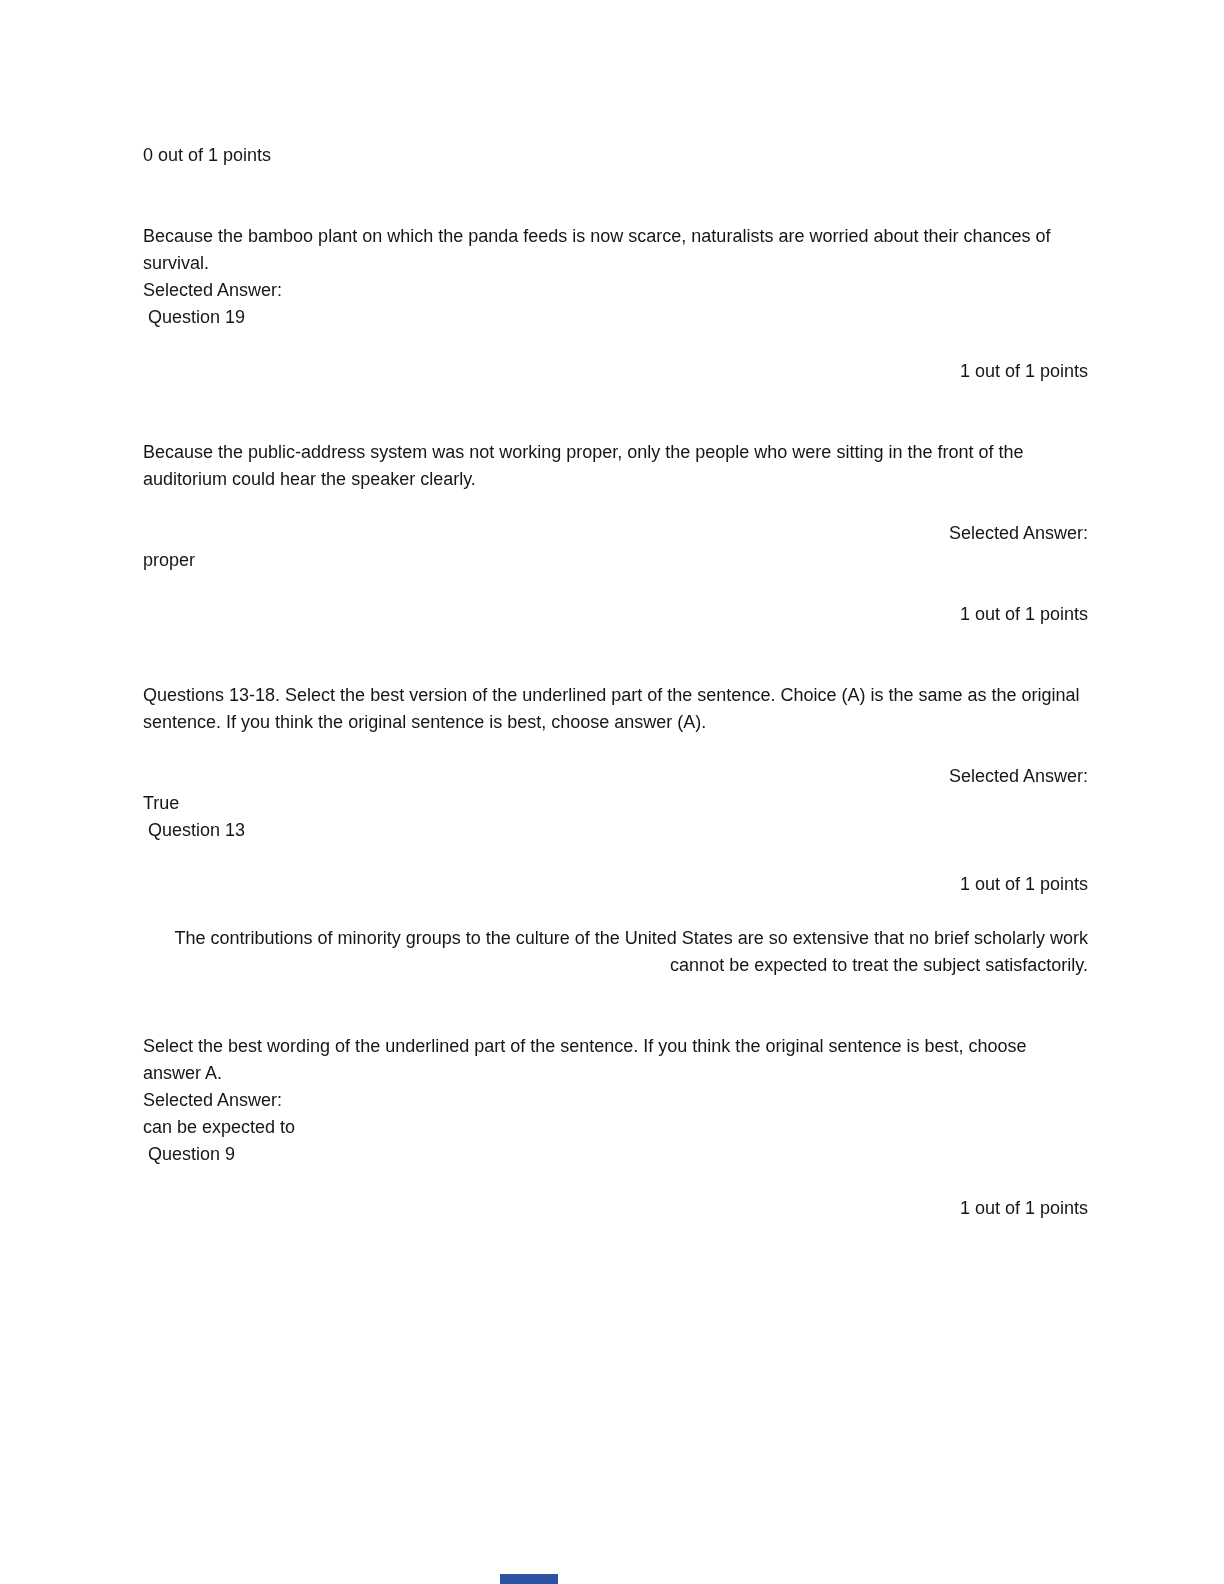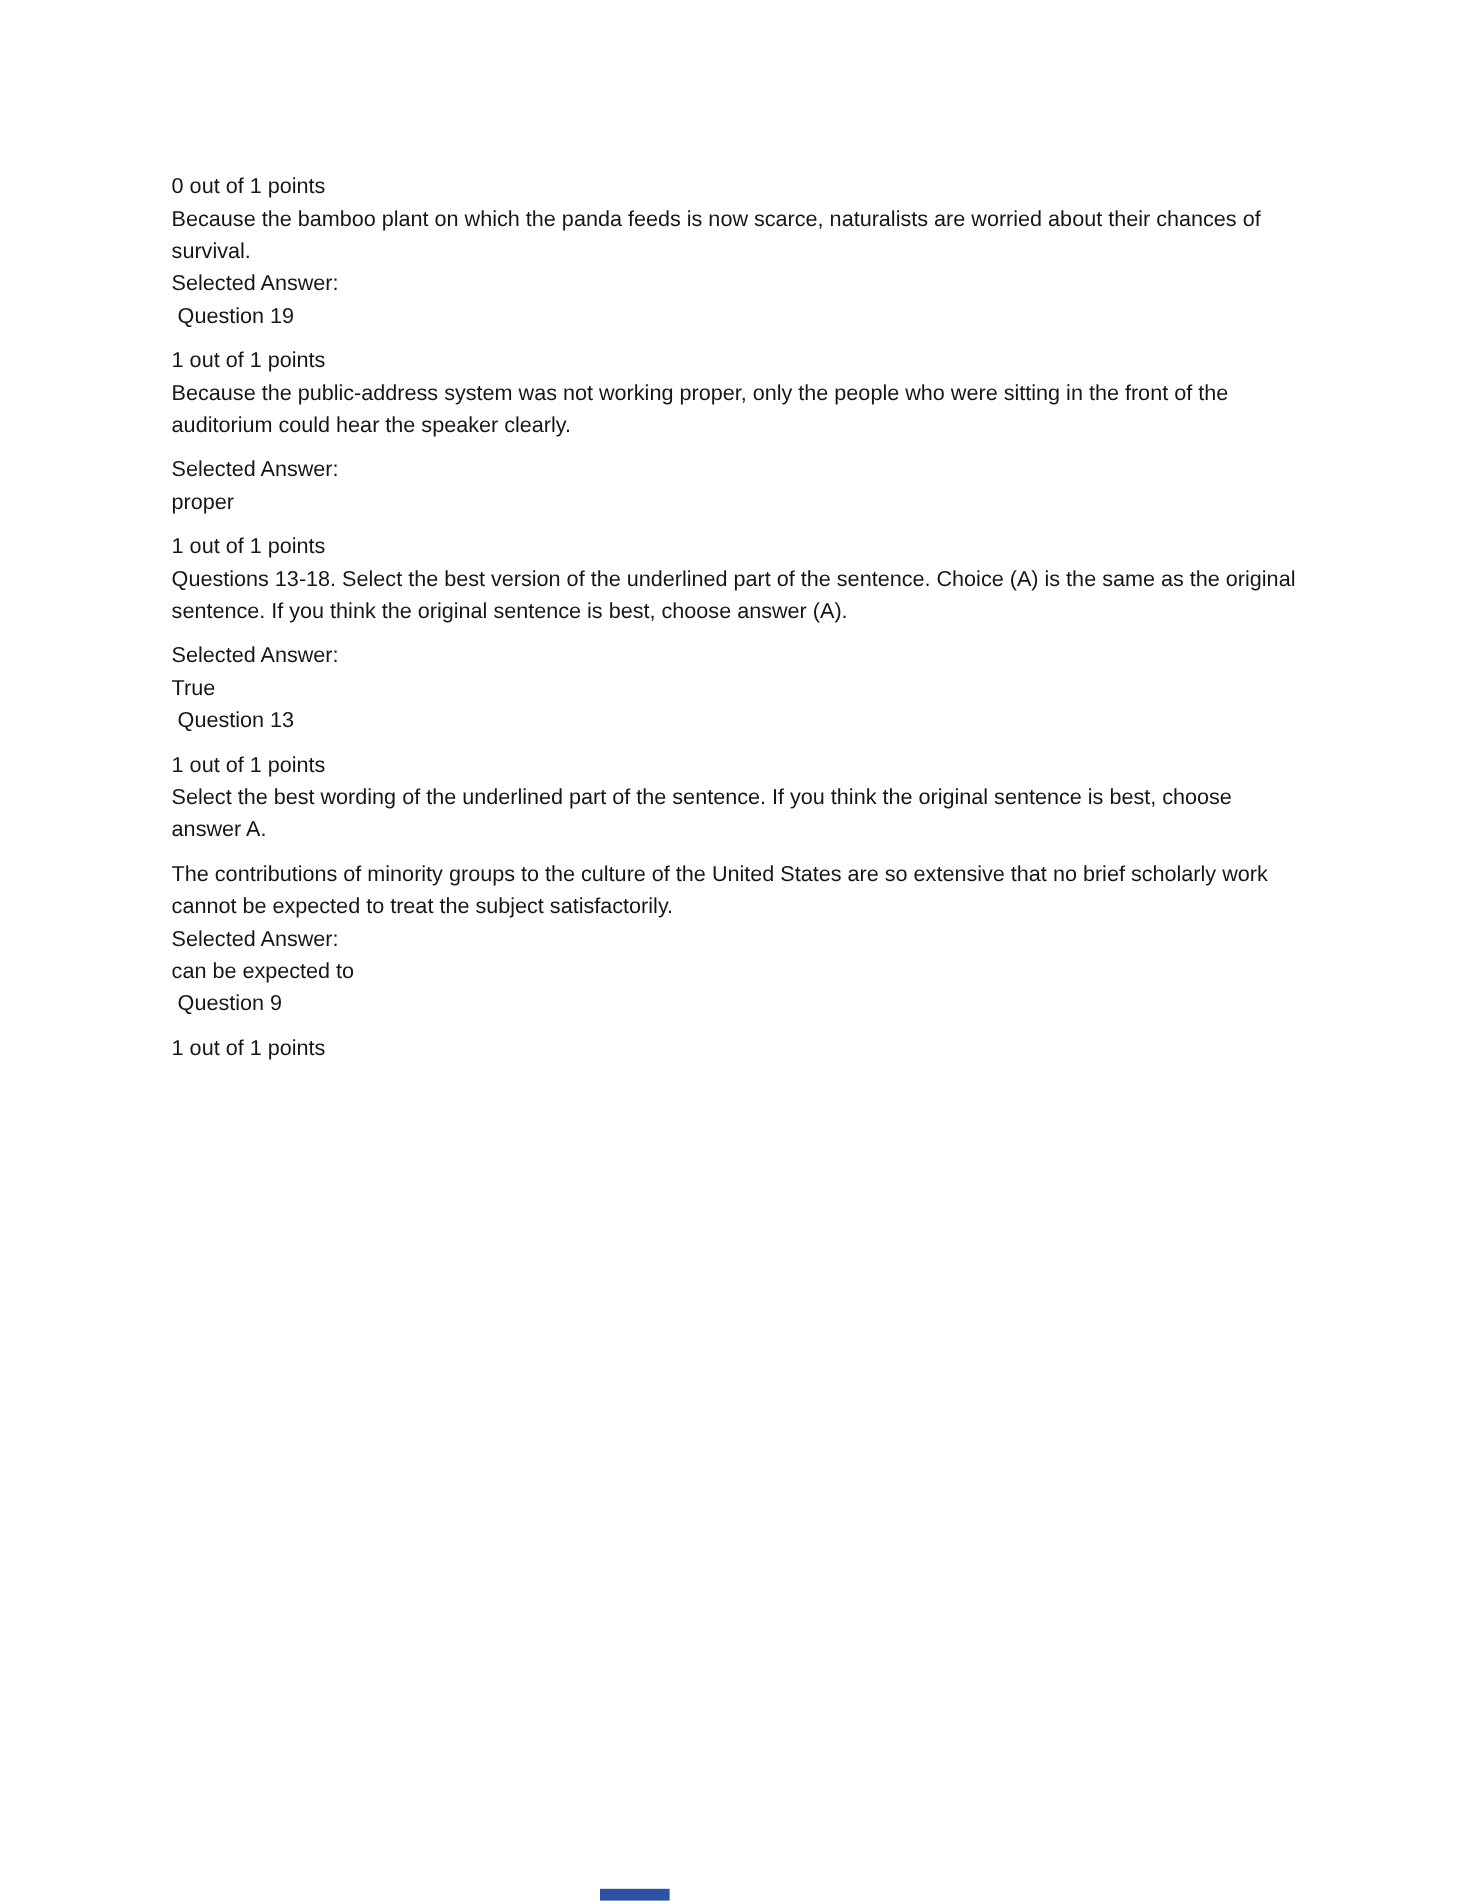--- a/index.html
+++ b/index.html
@@ -18,22 +18,22 @@
     position: relative;
     width: 1224px;
     height: 1584px;
     padding: 142px 136px 0 143px;
   }
   .block {
     font-size: 18px;
     line-height: 27px;
     max-width: 945px;
   }
-  .mt-1 { margin-top: 10px; }
-  .mt-2 { }
+  .mt-1 { margin-top: 27px; text-align: right; }
+  .mt-2 { margin-top: 54px; }
   .qheader { white-space: pre-wrap; }
   .footer-bar {
     position: absolute;
     left: 500px;
     top: 1574px;
     width: 58px;
     height: 10px;
     background: #2b52a3;
   }
 </style>
@@ -52,22 +52,22 @@
   <div class="block mt-1">Selected Answer:</div>
   <div class="block">proper</div>
 
   <div class="block mt-1">1 out of 1 points</div>
   <div class="block mt-2">Questions 13-18. Select the best version of the underlined part of the sentence. Choice (A) is the same as the original sentence. If you think the original sentence is best, choose answer (A).</div>
   <div class="block mt-1">Selected Answer:</div>
   <div class="block">True</div>
   <div class="block qheader"> Question 13</div>
 
   <div class="block mt-1">1 out of 1 points</div>
+  <div class="block mt-1">The contributions of minority groups to the culture of the United States are so extensive that no brief scholarly work cannot be expected to treat the subject satisfactorily.</div>
   <div class="block mt-2">Select the best wording of the underlined part of the sentence. If you think the original sentence is best, choose answer A.</div>
-  <div class="block mt-1">The contributions of minority groups to the culture of the United States are so extensive that no brief scholarly work cannot be expected to treat the subject satisfactorily.</div>
   <div class="block">Selected Answer:</div>
   <div class="block">can be expected to</div>
   <div class="block qheader"> Question 9</div>
 
   <div class="block mt-1">1 out of 1 points</div>
 
   <div class="footer-bar" style="background: rgb(43, 82, 163);"></div>
 
 </div>
 

